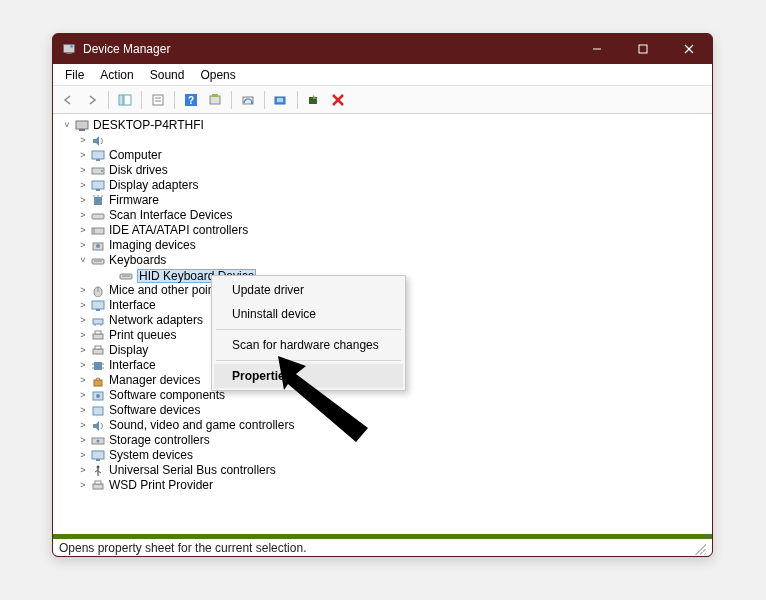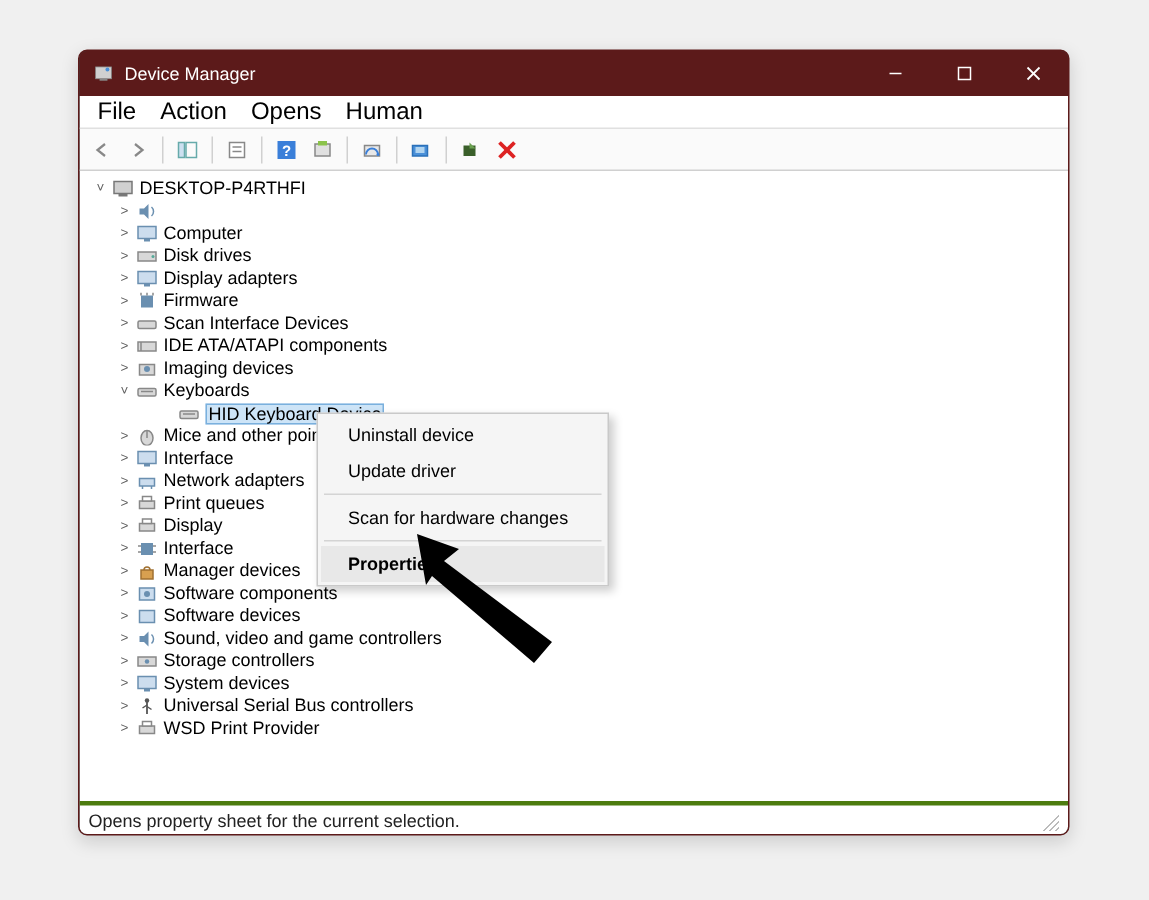--- a/index.html
+++ b/index.html
@@ -49,21 +49,21 @@
     height: 22px;
     background: #fff;
     display: flex;
     align-items: center;
     padding: 0 4px;
     border-bottom: 1px solid #e0e0e0;
     flex: 0 0 auto;
   }
   .menubar .menu-item {
     padding: 2px 8px;
-    font-size: 16px;
+    font-size: 12px;
   }
   .toolbar {
     height: 28px;
     background: #fafafa;
     border-bottom: 1px solid #d0d0d0;
     display: flex;
     align-items: center;
     padding: 0 4px;
     gap: 2px;
     flex: 0 0 auto;
@@ -106,21 +106,21 @@
   .node-label { }
   .selected {
     background: #cde4f7;
     border: 1px solid #7ab0dd;
     padding: 0 1px;
     height: 14px;
     line-height: 13px;
   }
   .statusbar {
     height: 22px;
-    border-top: 3px solid #4d7c0f;
+    border-top: 5px solid #4d7c0f;
     background: #fff;
     display: flex; align-items: center;
     padding: 0 6px;
     font-size: 12px;
     color: #222;
     flex: 0 0 auto;
   }
   .statusbar .spacer { margin-left: auto; }
   .statusbar .drag {
     width: 14px; height: 14px; margin-left: 6px;
@@ -186,22 +186,22 @@
             <line x1="1" y1="1" x2="9" y2="9" stroke="#fff" stroke-width="1.2"></line>
             <line x1="9" y1="1" x2="1" y2="9" stroke="#fff" stroke-width="1.2"></line>
           </svg>
       </div>
     </div>
   </div>
 
   <div class="menubar">
     <div class="menu-item">File</div>
     <div class="menu-item">Action</div>
+    <div class="menu-item">Sound</div>
     <div class="menu-item">Opens</div>
-    <div class="menu-item">Human</div>
   </div>
 
   <div class="toolbar">
     <div class="tbtn">
         <svg width="12" height="12" viewBox="0 0 12 12">
           <path d="M8 2 L3 6 L8 10" fill="none" stroke="#888" stroke-width="1.5"></path>
         </svg>
       </div>
     <div class="tbtn">
         <svg width="12" height="12" viewBox="0 0 12 12">
@@ -342,21 +342,21 @@
             <span class="node-label">Scan Interface Devices</span>
           </div>
           <div class="node" style="padding-left: 22px;">
             <span class="expander">&gt;</span>
             <span class="node-icon">
               <svg width="14" height="12" viewBox="0 0 14 12">
                 <rect x="1" y="3" width="12" height="6" fill="#d8d8d8" stroke="#888"></rect>
                 <line x1="3" y1="3" x2="3" y2="9" stroke="#888"></line>
               </svg>
             </span>
-            <span class="node-label">IDE ATA/ATAPI components</span>
+            <span class="node-label">IDE ATA/ATAPI controllers</span>
           </div>
           <div class="node" style="padding-left: 22px;">
             <span class="expander">&gt;</span>
             <span class="node-icon">
               <svg width="14" height="12" viewBox="0 0 14 12">
                 <rect x="2" y="3" width="10" height="7" fill="#d8d8d8" stroke="#888"></rect>
                 <circle cx="7" cy="6" r="2" fill="#6a8fb0"></circle>
               </svg>
             </span>
             <span class="node-label">Imaging devices</span>
@@ -531,22 +531,22 @@
 
   <div class="statusbar">
     <span>Opens property sheet for the current selection.</span>
     <span class="spacer"></span>
     <span class="drag"></span>
   </div>
 
 </div>
 
 <div class="context-menu">
+  <div class="cm-item">Update driver</div>
   <div class="cm-item">Uninstall device</div>
-  <div class="cm-item">Update driver</div>
   <div class="cm-sep"></div>
   <div class="cm-item">Scan for hardware changes</div>
   <div class="cm-sep"></div>
   <div class="cm-item highlight">Properties</div>
 </div>
 
 <div class="arrow-annotation">
   <svg width="120" height="90" viewBox="0 0 120 90">
     <polygon points="0,0 28,10 18,18 90,72 78,86 10,28 6,34" fill="#000"></polygon>
   </svg>

